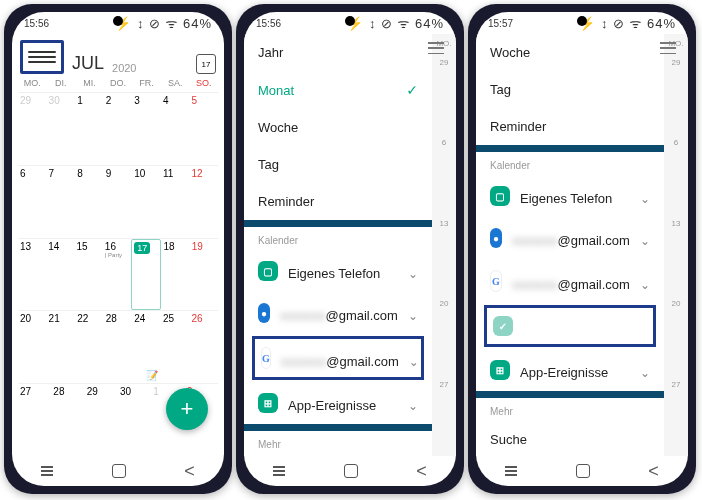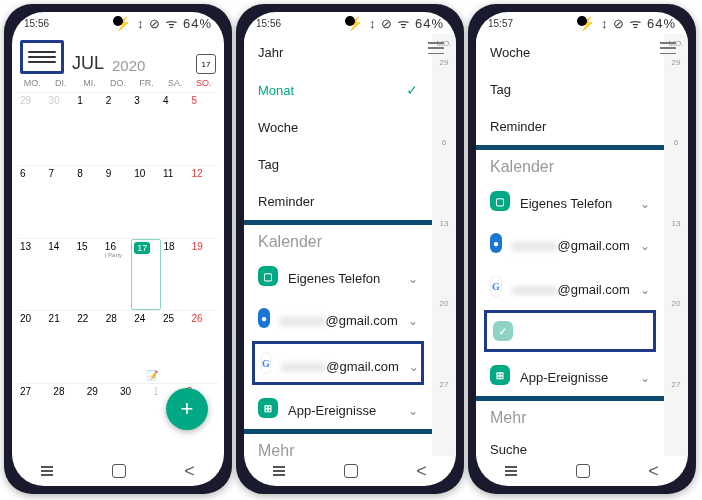--- a/index.html
+++ b/index.html
@@ -6,21 +6,21 @@
 .phone{width:228px;height:490px;background:#1a1a2e;border-radius:28px;padding:8px;box-sizing:border-box;position:relative;box-shadow:0 2px 8px rgba(0,0,0,.3)}
 .notch{position:absolute;left:50%;top:12px;transform:translateX(-50%);width:10px;height:10px;background:#000;border-radius:50%;z-index:10}
 .screen{width:100%;height:100%;background:#fff;border-radius:32px;overflow:hidden;display:flex;flex-direction:column;position:relative}
 .status{height:22px;display:flex;justify-content:space-between;align-items:center;padding:0 12px;font-size:10px;color:#333}
 .status-icons{font-size:13px;letter-spacing:1px}
 .header{height:40px;display:flex;align-items:flex-end;padding:0 8px;gap:8px}
 .menu-btn{width:28px;height:28px;display:flex;flex-direction:column;justify-content:center;gap:3px;padding:0 5px}
 .menu-btn span{height:2px;background:#333;border-radius:1px}
 .highlight-box{border:3px solid #1e3a8a;border-radius:2px}
 .title{font-size:18px;color:#333;font-weight:400}
-.year{font-size:15px;color:#999}
+.year{font-size:11px;color:#999}
 .cal-ico{margin-left:auto;width:18px;height:18px;border:1.5px solid #555;border-radius:3px;display:flex;align-items:center;justify-content:center;font-size:8px}
 .dow{display:flex;padding:4px 6px;font-size:9px}
 .dow div{flex:1;text-align:center;color:#888}
 .dow .sun,.grid .sun{color:#e53935}
 .grid{flex:1;display:flex;flex-direction:column;padding:0 6px}
 .week{flex:1;display:flex;border-top:1px solid #f0f0f0}
 .day{flex:1;font-size:10px;padding:2px 0 0 2px;position:relative}
 .out{color:#ccc}
 .today{display:inline-block;background:#00a884;color:#fff;border-radius:3px;padding:1px 3px;font-size:9px}
 .today-cell{border:1px solid #8dd4c4;border-radius:2px}
@@ -35,21 +35,21 @@
 .panel{flex:1;background:#fff;overflow-y:auto}
 .panel::-webkit-scrollbar{width:0}
 .bg-dates{width:24px;background:#f5f5f5;display:flex;flex-direction:column;color:#999;font-size:8px;text-align:center}
 .bg-dates .hdr{height:20px;line-height:20px}
 .bg-dates .cell{flex:1;display:flex;align-items:flex-start;justify-content:center;padding-top:4px}
 .ham{position:absolute;top:30px;right:12px;width:16px;height:12px;display:flex;flex-direction:column;justify-content:space-between}
 .ham span{height:1.5px;background:#777}
 .row{padding:11px 14px;font-size:13px;color:#222;display:flex;align-items:flex-end;gap:10px}
 .row.sel{color:#00a884}
 .chk{color:#00a884;margin-left:auto;font-size:14px}
-.sec{padding:8px 14px 4px;font-size:16px;color:#999;border-top:5px solid #0c4a6e}
+.sec{padding:8px 14px 4px;font-size:10px;color:#999;border-top:7px solid #0c4a6e}
 .ico{width:20px;height:20px;border-radius:6px;display:flex;align-items:center;justify-content:center;font-size:10px;font-weight:bold;color:#fff}
 .i-green{background:#00a884}
 .i-blue{background:#1976d2}
 .i-teal{background:#8dd4c4}
 .i-goo{background:#fff;border:1px solid #eee;font-family:serif}
 .exp{margin-left:auto;color:#888;font-size:12px}
 .blur{filter:blur(3px);color:#aaa}
 .hl-row{border:3px solid #1e3a8a;margin:2px 8px;padding:8px 6px}
 </style>
 </head>

